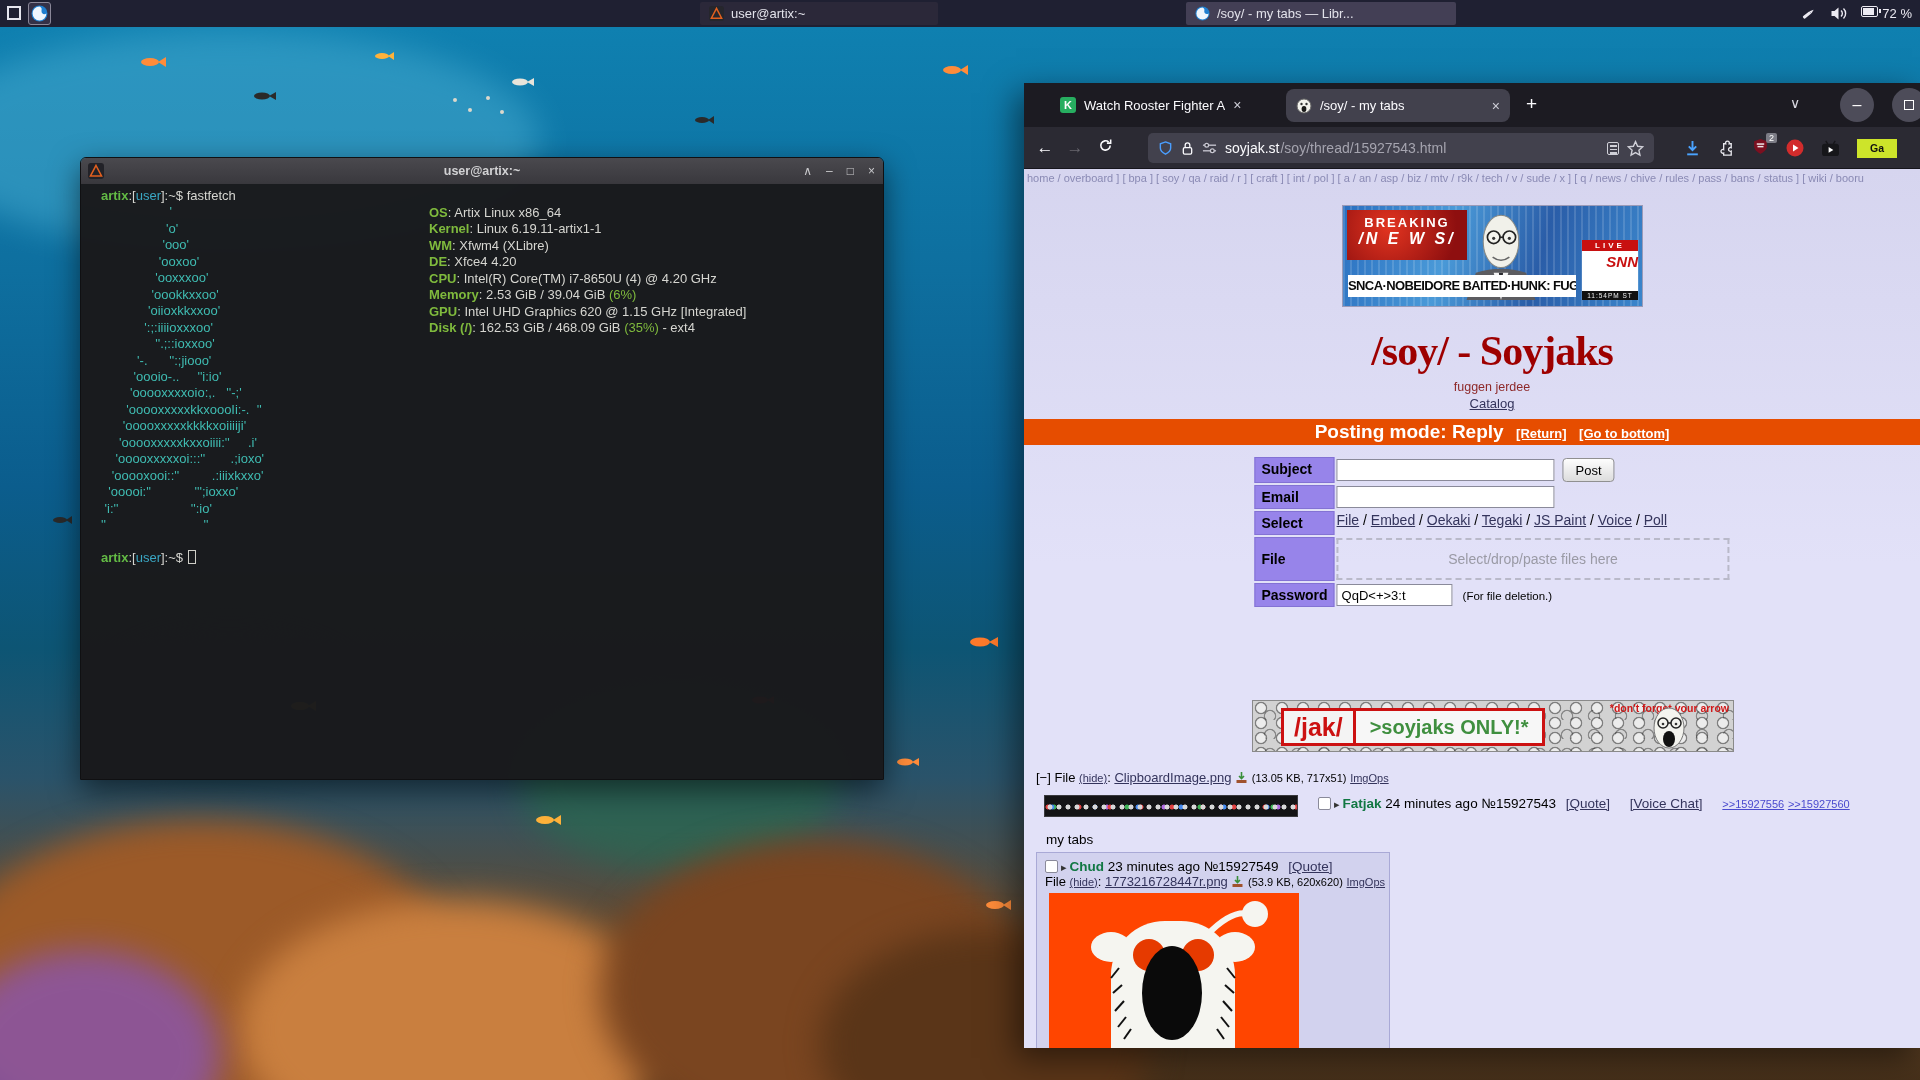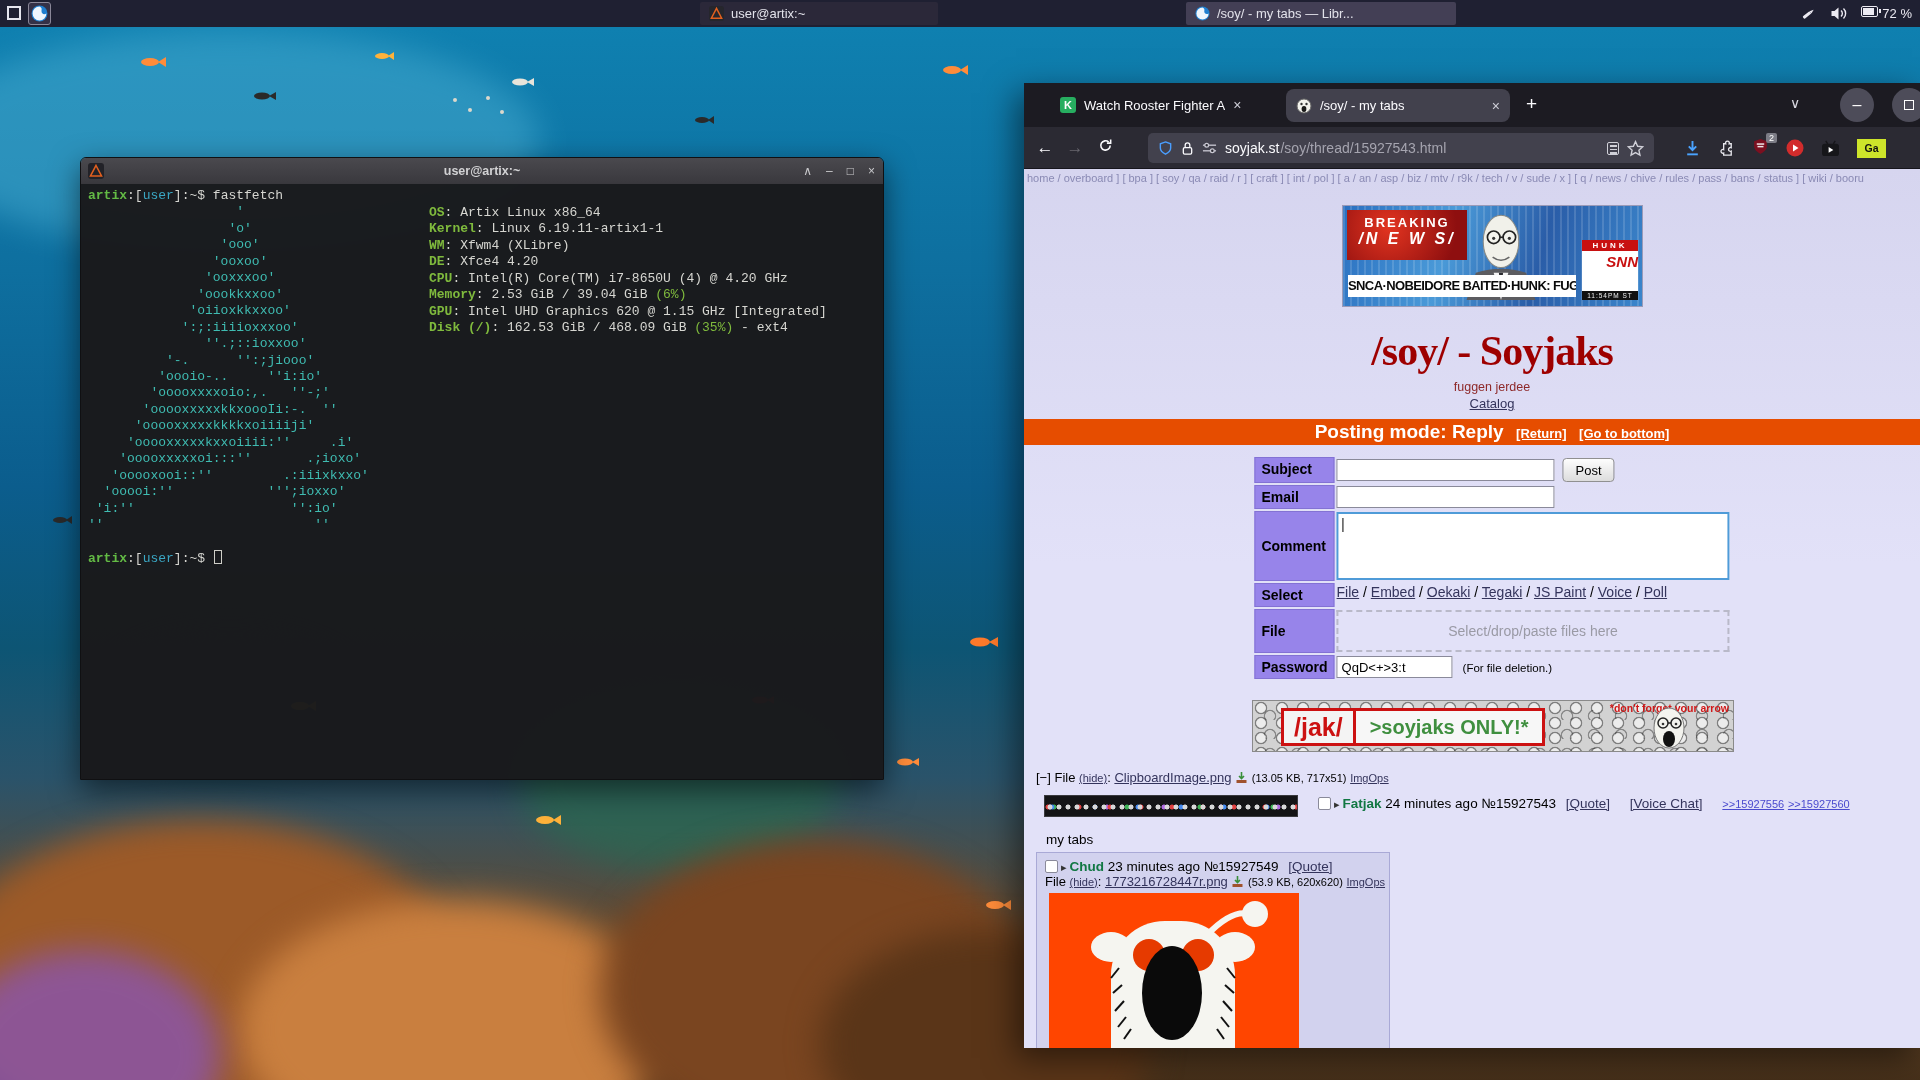--- a/index.html
+++ b/index.html
@@ -23,21 +23,21 @@
   .battfill{position:absolute;left:1px;top:1px;bottom:1px;width:70%;background:#eceaf2}
 
   
   .term{position:absolute;left:80px;top:157px;width:804px;height:623px;border:1px solid #101012;border-radius:6px 6px 0 0;box-shadow:0 10px 30px rgba(0,0,0,.55);z-index:20}
   .termbar{height:26px;background:linear-gradient(#4a494e,#39383d);border-radius:5px 5px 0 0;position:relative;display:flex;align-items:center}
   .termtitle{position:absolute;left:0;width:100%;text-align:center;color:#d2d2d4;font-weight:bold;font-size:12.5px}
   .termico{margin-left:7px;z-index:2}
   .winbtns{position:absolute;right:8px;display:flex;gap:14px;color:#c9c9cc;font-size:12px}
   .winbtns span{cursor:default}
   .termbody{position:absolute;top:26px;left:0;right:0;bottom:0;background:rgba(25,25,28,.98);
-    font-family:Liberation Mono, monospace;font-size:13px;line-height:16.45px;color:#d6d6d1;padding:4px 7px;overflow:hidden}
+    font-family:Liberation Sans, sans-serif;font-size:13px;line-height:16.45px;color:#d6d6d1;padding:4px 20px;overflow:hidden}
   .tgreen{color:#63bb45;font-weight:bold}
   .tcyan{color:#3aa7c4}
   .art{color:#3fbcb2;margin:0;font-family:inherit;font-size:inherit;line-height:inherit}
   .ffinfo{position:absolute;left:348px;top:21px;white-space:nowrap}
   .flabel{color:#7fba3d;font-weight:bold}
   .fgreen{color:#7fba3d}
   .cursor{display:inline-block;width:8px;height:14px;border:1px solid #cfcfc8;vertical-align:-2px;margin-left:1px}
 
   
   .browser{position:absolute;left:1024px;top:83px;width:896px;height:965px;box-shadow:-8px 10px 30px rgba(0,0,0,.5);z-index:30;overflow:hidden;background:#1c1b22}
@@ -54,21 +54,21 @@
   .sqglyph{width:10px;height:10px;border:1.6px solid #fff}
   .navbar{position:relative;height:42px;background:#2b2a33;display:flex;align-items:center;border-bottom:1px solid #16151c}
   .navico{font-size:17px;color:#fbfbfe;width:30px;text-align:center}
   .dis{color:#68676f}
   .urlpill{position:absolute;left:124px;width:506px;height:30px;background:#42414d;border-radius:5px;display:flex;align-items:center;gap:8px;padding:0 10px;top:6px}
   .host{color:#fbfbfe;font-size:14px}
   .upath{color:#a5a4af;font-size:14px;white-space:nowrap}
   .readerico{width:12px;height:13px;border:1.4px solid #d0d0d8;border-radius:2px;background:repeating-linear-gradient(#d0d0d8 0 1.5px,transparent 1.5px 3.5px);background-size:7px 10px;background-position:2px 2px;background-repeat:no-repeat}
   .extrow{position:absolute;left:660px;top:0;height:42px;display:flex;align-items:center;gap:17px}
   .badge{position:absolute;top:-5px;right:-8px;background:#7c7c86;color:#fff;font-size:9px;padding:0 3px;border-radius:2px}
-  .ga{width:29px;height:19px;background:#cde42a;color:#111;font-weight:bold;font-size:10.5px;display:flex;align-items:center;justify-content:center}
+  .ga{width:40px;height:19px;background:#cde42a;color:#111;font-weight:bold;font-size:10.5px;display:flex;align-items:center;justify-content:center}
 
   
   .content{position:absolute;top:86px;left:0;right:0;bottom:0;background:linear-gradient(#d6d5ef,#e2e1f8 45%);color:#000;overflow:hidden}
   .page{position:absolute;left:0;top:0;width:936px}
   .boards{position:absolute;left:3px;top:3px;width:930px;font-size:11px;color:#8a8ab4;white-space:nowrap;overflow:hidden}
   .pcenter{position:absolute;left:0;width:100%;text-align:center}
   .newsbanner{position:absolute;left:318px;top:36px;width:301px;height:102px;border:1px solid #9a9ab8;overflow:hidden;
     background:linear-gradient(105deg,#2a6fc0,#4a9ad8 35%,#2a5da8 65%,#3b86cc);padding-left:13px;}
   .mapstreaks{position:absolute;inset:0;background:repeating-linear-gradient(90deg,rgba(255,255,255,.14) 0 2px,transparent 2px 7px)}
   .bnred{position:absolute;left:4px;top:4px;width:120px;height:50px;background:radial-gradient(circle at 35% 35%,#e23420,#8e0f0f 80%);color:#fff;text-align:center;padding-top:5px}
@@ -392,21 +392,21 @@
             <circle cx="38" cy="29" r="1.5" fill="#333"></circle>
               <circle cx="53" cy="29" r="1.5" fill="#333"></circle>
             <path d="M37 47 Q45 53 53 47" stroke="#666" stroke-width="1.5" fill="none"></path>
           </svg>
           <div class="bnred">
             <div class="l1">BREAKING</div>
             <div class="l2">/N E W S/</div>
           </div>
           <div class="chyron">SNCA·NOBEIDORE BAITED·HUNK: FUGG</div>
           <div class="snn">
-            <div class="snnlive">HUNK</div>
+            <div class="snnlive">LIVE</div>
             <div class="snnlogo">SNN</div>
             <div class="snntime">11:54PM ST</div>
           </div>
         </div>
 
         <div class="pcenter btitle">/soy/ - Soyjaks</div>
         <div class="pcenter bsub">fuggen jerdee</div>
         <div class="pcenter bcat"><a class="plink">Catalog</a></div>
 
         <div class="modebar">
@@ -419,28 +419,20 @@
           <tbody>
               <tr>
             <td class="flab">Subject</td>
             <td class="fval" style="white-space:nowrap">
               <input class="inp" style="width: 218px;"><button class="postbtn">Post</button>
             </td>
           </tr>
           <tr>
             <td class="flab">Email</td>
             <td class="fval"><input class="inp" style="width: 218px;"></td>
-          </tr>
-          <tr>
-            <td class="flab" style="vertical-align:middle">Comment</td>
-            <td class="fval">
-                  <div class="cmt">
-                    <span class="caret"></span>
-                  </div>
-                </td>
           </tr>
           <tr>
             <td class="flab">Select</td>
             <td class="fval selrow"><a>File</a> / <a>Embed</a> / <a>Oekaki</a> / <a>Tegaki</a> / <a>JS Paint</a> / <a>Voice</a> / <a>Poll</a></td>
           </tr>
           <tr>
             <td class="flab" style="vertical-align:middle">File</td>
             <td class="fval">
                   <div class="filedrop">Select/drop/paste files here</div>
                 </td>

